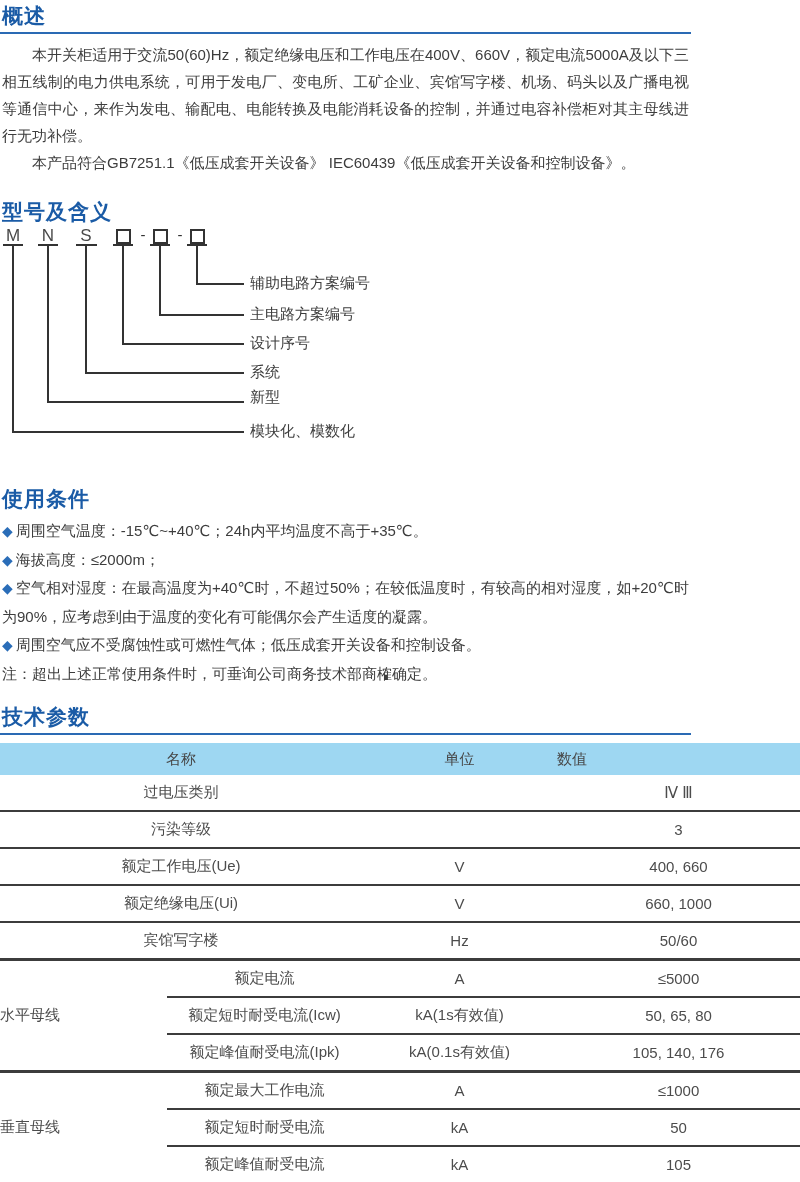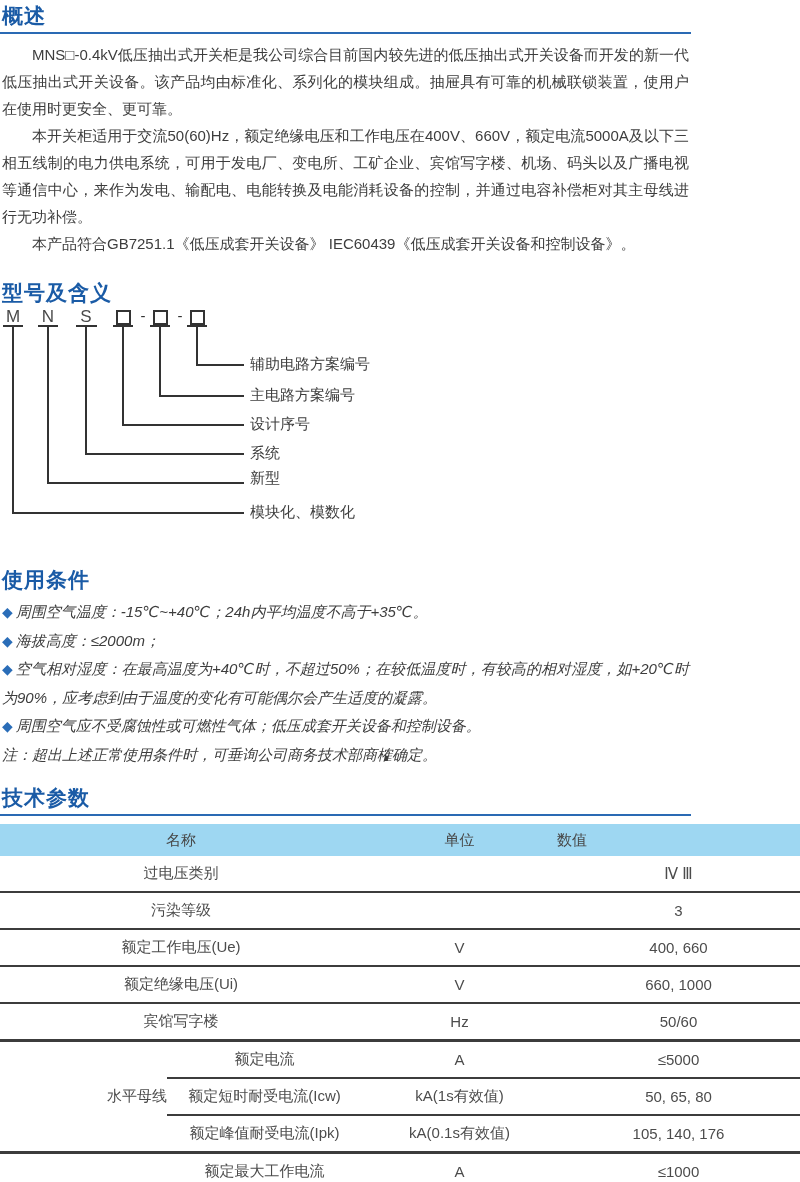--- a/index.html
+++ b/index.html
@@ -46,57 +46,56 @@
   .diagram .dlabel{
     position:absolute;left:250px;font-size:15px;color:#3d3d3d;
     line-height:20px;white-space:nowrap;
   }
 
   
   .cond-sec{margin-top:34px;}
   .bullets{margin-top:5px;}
   .bullet,.note{
     margin:0;padding:0 2px;font-size:15px;line-height:28.5px;
-    text-align:justify;color:#3d3d3d;font-style:italic;
+    text-align:justify;color:#3d3d3d;
   }
   .diamond{color:#2a6db8;font-size:14px;margin-right:3px;}
 
   
   .param-sec{margin-top:13px;}
   table.tech{
     width:800px;border-collapse:collapse;table-layout:fixed;
     margin-top:8px;font-size:15px;color:#4c4c4c;
   }
   table.tech th,table.tech td{
     padding:0;font-weight:normal;height:35px;vertical-align:middle;
     overflow:hidden;white-space:nowrap;
   }
   table.tech thead th{
     background:#9ed7f2;height:32px;color:#474747;
   }
   td.namecell{text-align:center;padding-left:28px;}
-  td.groupcell{text-align:right;padding-left:30px;}
+  td.groupcell{text-align:left;padding-left:30px;}
   td.unitcell{text-align:center;padding-left:15px;}
   td.valcell{text-align:center;padding-right:40px;}
   th.h-name{text-align:center;}
   th.h-unit{text-align:center;padding-left:15px;}
   th.h-val{text-align:left;padding-right:40px;}
   .bt{border-top:2px solid #3c3c3c;}
   .btM{border-top:3px solid #3c3c3c;}
 </style>
 </head>
 <body>
 
 <div class="page">
 
   <section>
     <h2 class="sec-title">概述</h2>
     <div class="blue-rule"></div>
     <div class="paras">
-      <p class="para">MNS□-0.4kV低压抽出式开关柜是我公司综合目前国内较先进的低压抽出式开关设备而开发的新一代低压抽出式开关设备。该产品均由标准化、系列化的模块组成。抽屉具有可靠的机械联锁装置，使用户在使用时更安全、更可靠。</p>
       <p class="para">本开关柜适用于交流50(60)Hz，额定绝缘电压和工作电压在400V、660V，额定电流5000A及以下三相五线制的电力供电系统，可用于发电厂、变电所、工矿企业、宾馆写字楼、机场、码头以及广播电视等通信中心，来作为发电、输配电、电能转换及电能消耗设备的控制，并通过电容补偿柜对其主母线进行无功补偿。</p>
       <p class="para">本产品符合GB7251.1《低压成套开关设备》 IEC60439《低压成套开关设备和控制设备》。</p>
     </div>
   </section>
 
   <section class="model-sec">
     <h2 class="sec-title">型号及含义</h2>
     <div class="diagram" id="diagram">
         <div class="ltr" style="left: 5px;">M</div>
         <div class="ltr" style="left: 40px;">N</div>

